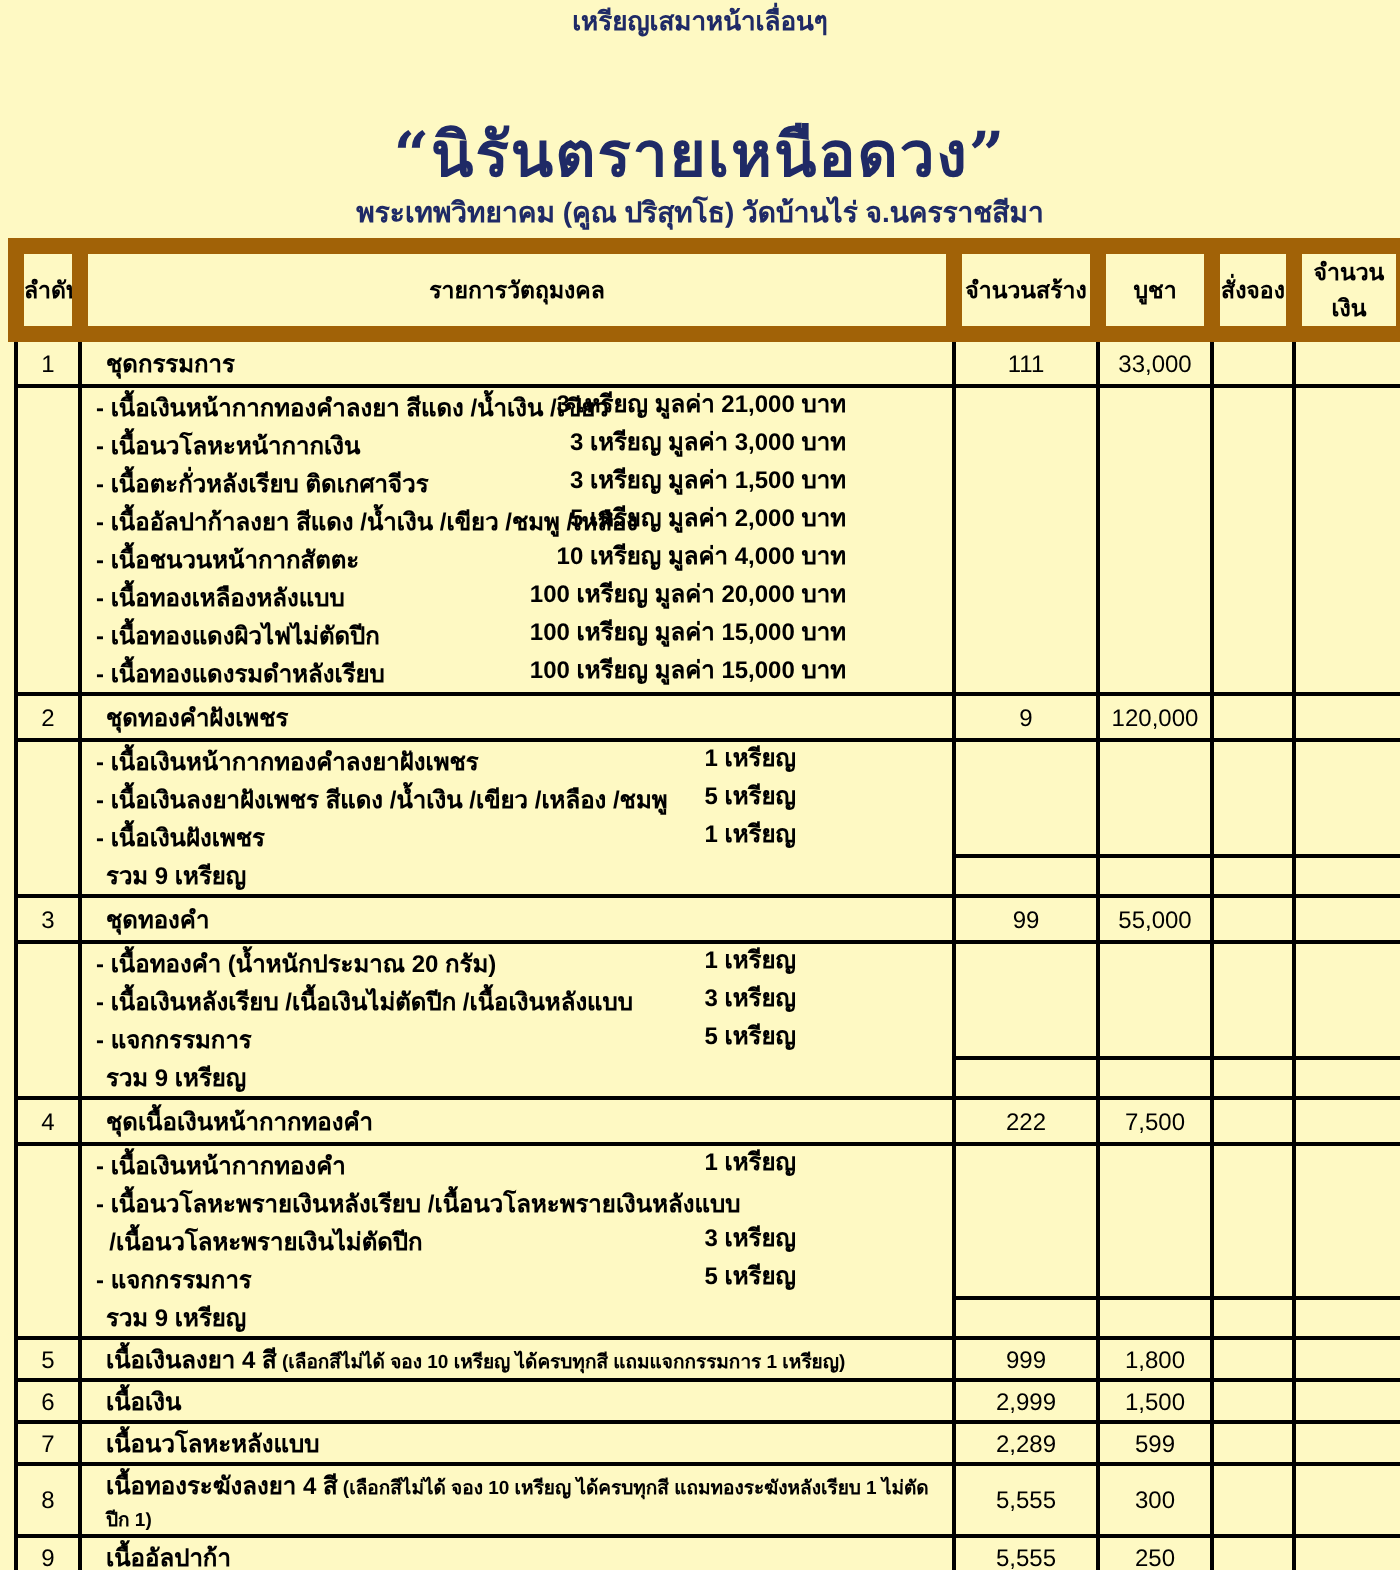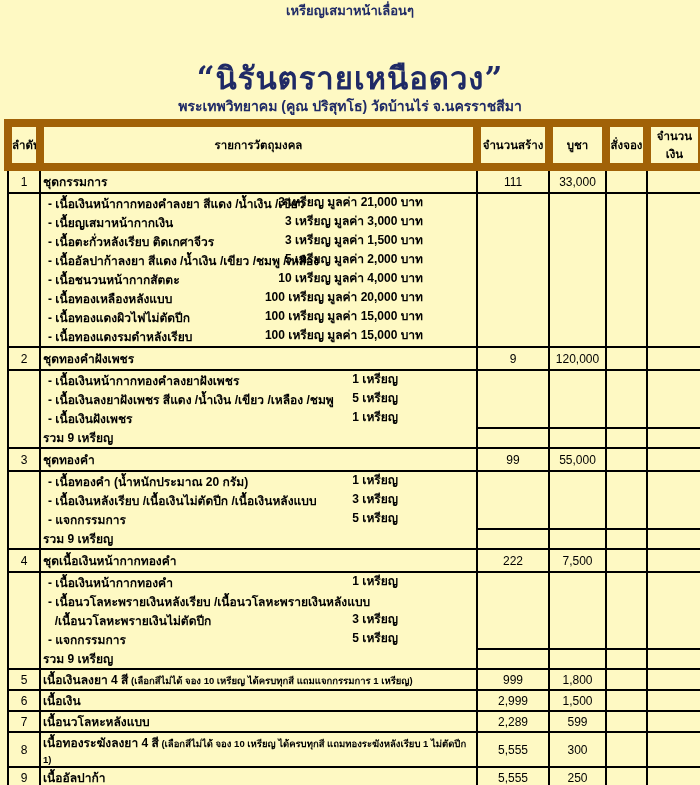--- a/index.html
+++ b/index.html
@@ -16,21 +16,21 @@
   col.w4{width:57px}col.w5{width:41px}col.w6{width:55px}
   th,td{border-left:2px solid #000;border-right:2px solid #000;padding:0;overflow:hidden;
         vertical-align:middle;}
   th{border:8px solid #a16207;font-size:11.5px;font-weight:bold;height:20px;text-align:center;margin-left:16px;}
   tr.main td{border-top:2px solid #000;border-bottom:2px solid #000;height:21px;}
   tr.simple td{border-top:2px solid #000;border-bottom:2px solid #000;height:15px;}
   tr.sub td{border-top:none;border-bottom:none;height:17px;}
   tr.total td{border-bottom:2px solid #000;height:15px;}
   tr.total td.tt{border-top:2px solid #000;}
   td.c1{text-align:center;}
-  td.c2{padding-left:2px;font-weight:bold;font-size:12px;position:relative;}
+  td.c2{padding-left:12px;font-weight:bold;font-size:12px;position:relative;}
   td.num{text-align:center;font-weight:normal;font-size:12px;}
   td.subdesc{padding-left:7px;}
   .subtext{font-weight:bold;font-size:12px;}
   .qty{position:absolute;top:0;left:0;text-align:right;font-weight:bold;font-size:12px;line-height:17px;}
   .qty-wide{width:382px;}
   .qty-narrow{width:357px;}
   td.totaltext{font-weight:bold;font-size:12px;}
   .note{font-size:9.5px;font-weight:bold;}
 </style>
 </head>
@@ -74,21 +74,21 @@
         <tr class="sub">
           <td class="c1"></td>
           <td class="c2 subdesc"><span class="subtext">- เนื้อเงินหน้ากากทองคำลงยา สีแดง /น้ำเงิน /เขียว</span><span class="qty qty-wide">3 เหรียญ มูลค่า 21,000 บาท</span></td>
           <td class="c3"></td>
           <td class="c4"></td>
           <td class="c5"></td>
           <td class="c6"></td>
         </tr>
         <tr class="sub">
           <td class="c1"></td>
-          <td class="c2 subdesc"><span class="subtext">- เนื้ยญเสมาหน้ากากเงิน</span><span class="qty qty-wide">3 เหรียญ มูลค่า 3,000 บาท</span></td>
+          <td class="c2 subdesc"><span class="subtext">- เนื้อนวโลหะหน้ากากเงิน</span><span class="qty qty-wide">3 เหรียญ มูลค่า 3,000 บาท</span></td>
           <td class="c3"></td>
           <td class="c4"></td>
           <td class="c5"></td>
           <td class="c6"></td>
         </tr>
         <tr class="sub">
           <td class="c1"></td>
           <td class="c2 subdesc"><span class="subtext">- เนื้อตะกั่วหลังเรียบ ติดเกศาจีวร</span><span class="qty qty-wide">3 เหรียญ มูลค่า 1,500 บาท</span></td>
           <td class="c3"></td>
           <td class="c4"></td>

